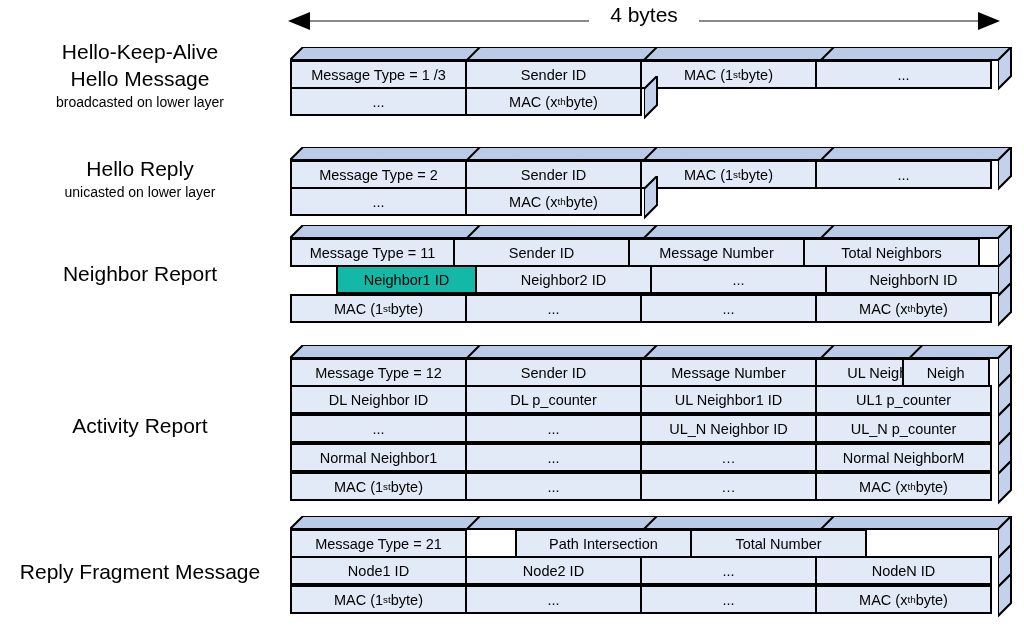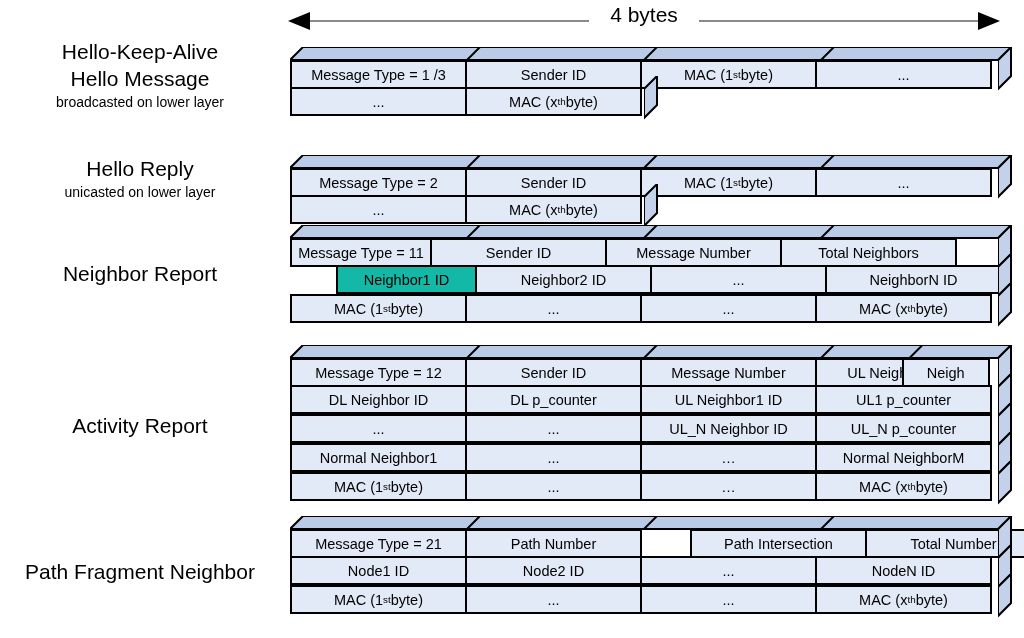--- a/index.html
+++ b/index.html
@@ -186,21 +186,21 @@
             </svg>
           </div>
         </div>
       </div>
     </div>
     <div class="msg-row" style="top: 0px;">
       <div class="msg-label" style="top: 155px;">
         <div class="title-line">Hello Reply</div>
         <div class="sub-line">unicasted on lower layer</div>
       </div>
-      <div class="packet" style="top: 168px;">
+      <div class="packet" style="top: 160px;">
         <div class="rows">
           <div class="prow">
             <div class="cell" style="width: 177px; background: rgb(227, 234, 247); border-color: rgb(0, 0, 0);">Message Type = 2</div>
             <div class="cell" style="width: 177px; background: rgb(227, 234, 247); border-color: rgb(0, 0, 0);">Sender ID</div>
             <div class="cell" style="width: 177px; background: rgb(227, 234, 247); border-color: rgb(0, 0, 0);">
               <span>MAC (1</span>
               <sup>st</sup>
               <span> byte)</span>
             </div>
             <div class="cell" style="width: 177px; background: rgb(227, 234, 247); border-color: rgb(0, 0, 0);">...</div>
@@ -234,21 +234,21 @@
         </div>
       </div>
     </div>
     <div class="msg-row" style="top: 0px;">
       <div class="msg-label" style="top: 260px;">
         <div class="title-line">Neighbor Report</div>
       </div>
       <div class="packet" style="top: 238px;">
         <div class="rows">
           <div class="prow">
-            <div class="cell" style="width: 142px; background: rgb(227, 234, 247); border-color: rgb(0, 0, 0);">Message Type = 11</div>
+            <div class="cell" style="width: 165px; background: rgb(227, 234, 247); border-color: rgb(0, 0, 0);">Message Type = 11</div>
             <div class="cell" style="width: 177px; background: rgb(227, 234, 247); border-color: rgb(0, 0, 0);">Sender ID</div>
             <div class="cell" style="width: 177px; background: rgb(227, 234, 247); border-color: rgb(0, 0, 0);">Message Number</div>
             <div class="cell" style="width: 177px; background: rgb(227, 234, 247); border-color: rgb(0, 0, 0);">Total Neighbors</div>
             <div class="sideface" style="left: 708px;">
               <svg width="17" height="46" style="margin-top:-13px">
                 <polygon points="0,13 13,0 13,29 0,42" fill="#c3d2ea" stroke="#000000" stroke-width="2" stroke-linejoin="miter"></polygon>
               </svg>
             </div>
           </div>
           <div class="prow">
@@ -369,27 +369,26 @@
               <line x1="354" y1="13" x2="367" y2="0" stroke="#000000" stroke-width="2"></line>
               <line x1="531" y1="13" x2="544" y2="0" stroke="#000000" stroke-width="2"></line>
               <line x1="619.5" y1="13" x2="632.5" y2="0" stroke="#000000" stroke-width="2"></line>
             </svg>
           </div>
         </div>
       </div>
     </div>
     <div class="msg-row" style="top: 0px;">
       <div class="msg-label" style="top: 558px;">
-        <div class="title-line">Path Fragment Neighbor</div>
+        <div class="title-line">Reply Fragment Message</div>
       </div>
       <div class="packet" style="top: 529px;">
         <div class="rows">
           <div class="prow">
             <div class="cell" style="width: 177px; background: rgb(227, 234, 247); border-color: rgb(0, 0, 0);">Message Type = 21</div>
-            <div class="cell" style="width: 177px; background: rgb(227, 234, 247); border-color: rgb(0, 0, 0);">Path Number</div>
             <div class="cell" style="width: 177px; background: rgb(227, 234, 247); border-color: rgb(0, 0, 0); margin-left: 48px;">Path Intersection</div>
             <div class="cell" style="width: 177px; background: rgb(227, 234, 247); border-color: rgb(0, 0, 0);">Total Number</div>
             <div class="sideface" style="left: 708px;">
               <svg width="17" height="46" style="margin-top:-13px">
                 <polygon points="0,13 13,0 13,29 0,42" fill="#c3d2ea" stroke="#000000" stroke-width="2" stroke-linejoin="miter"></polygon>
               </svg>
             </div>
           </div>
           <div class="prow">
             <div class="cell" style="width: 177px; background: rgb(227, 234, 247); border-color: rgb(0, 0, 0);">Node1 ID</div>

